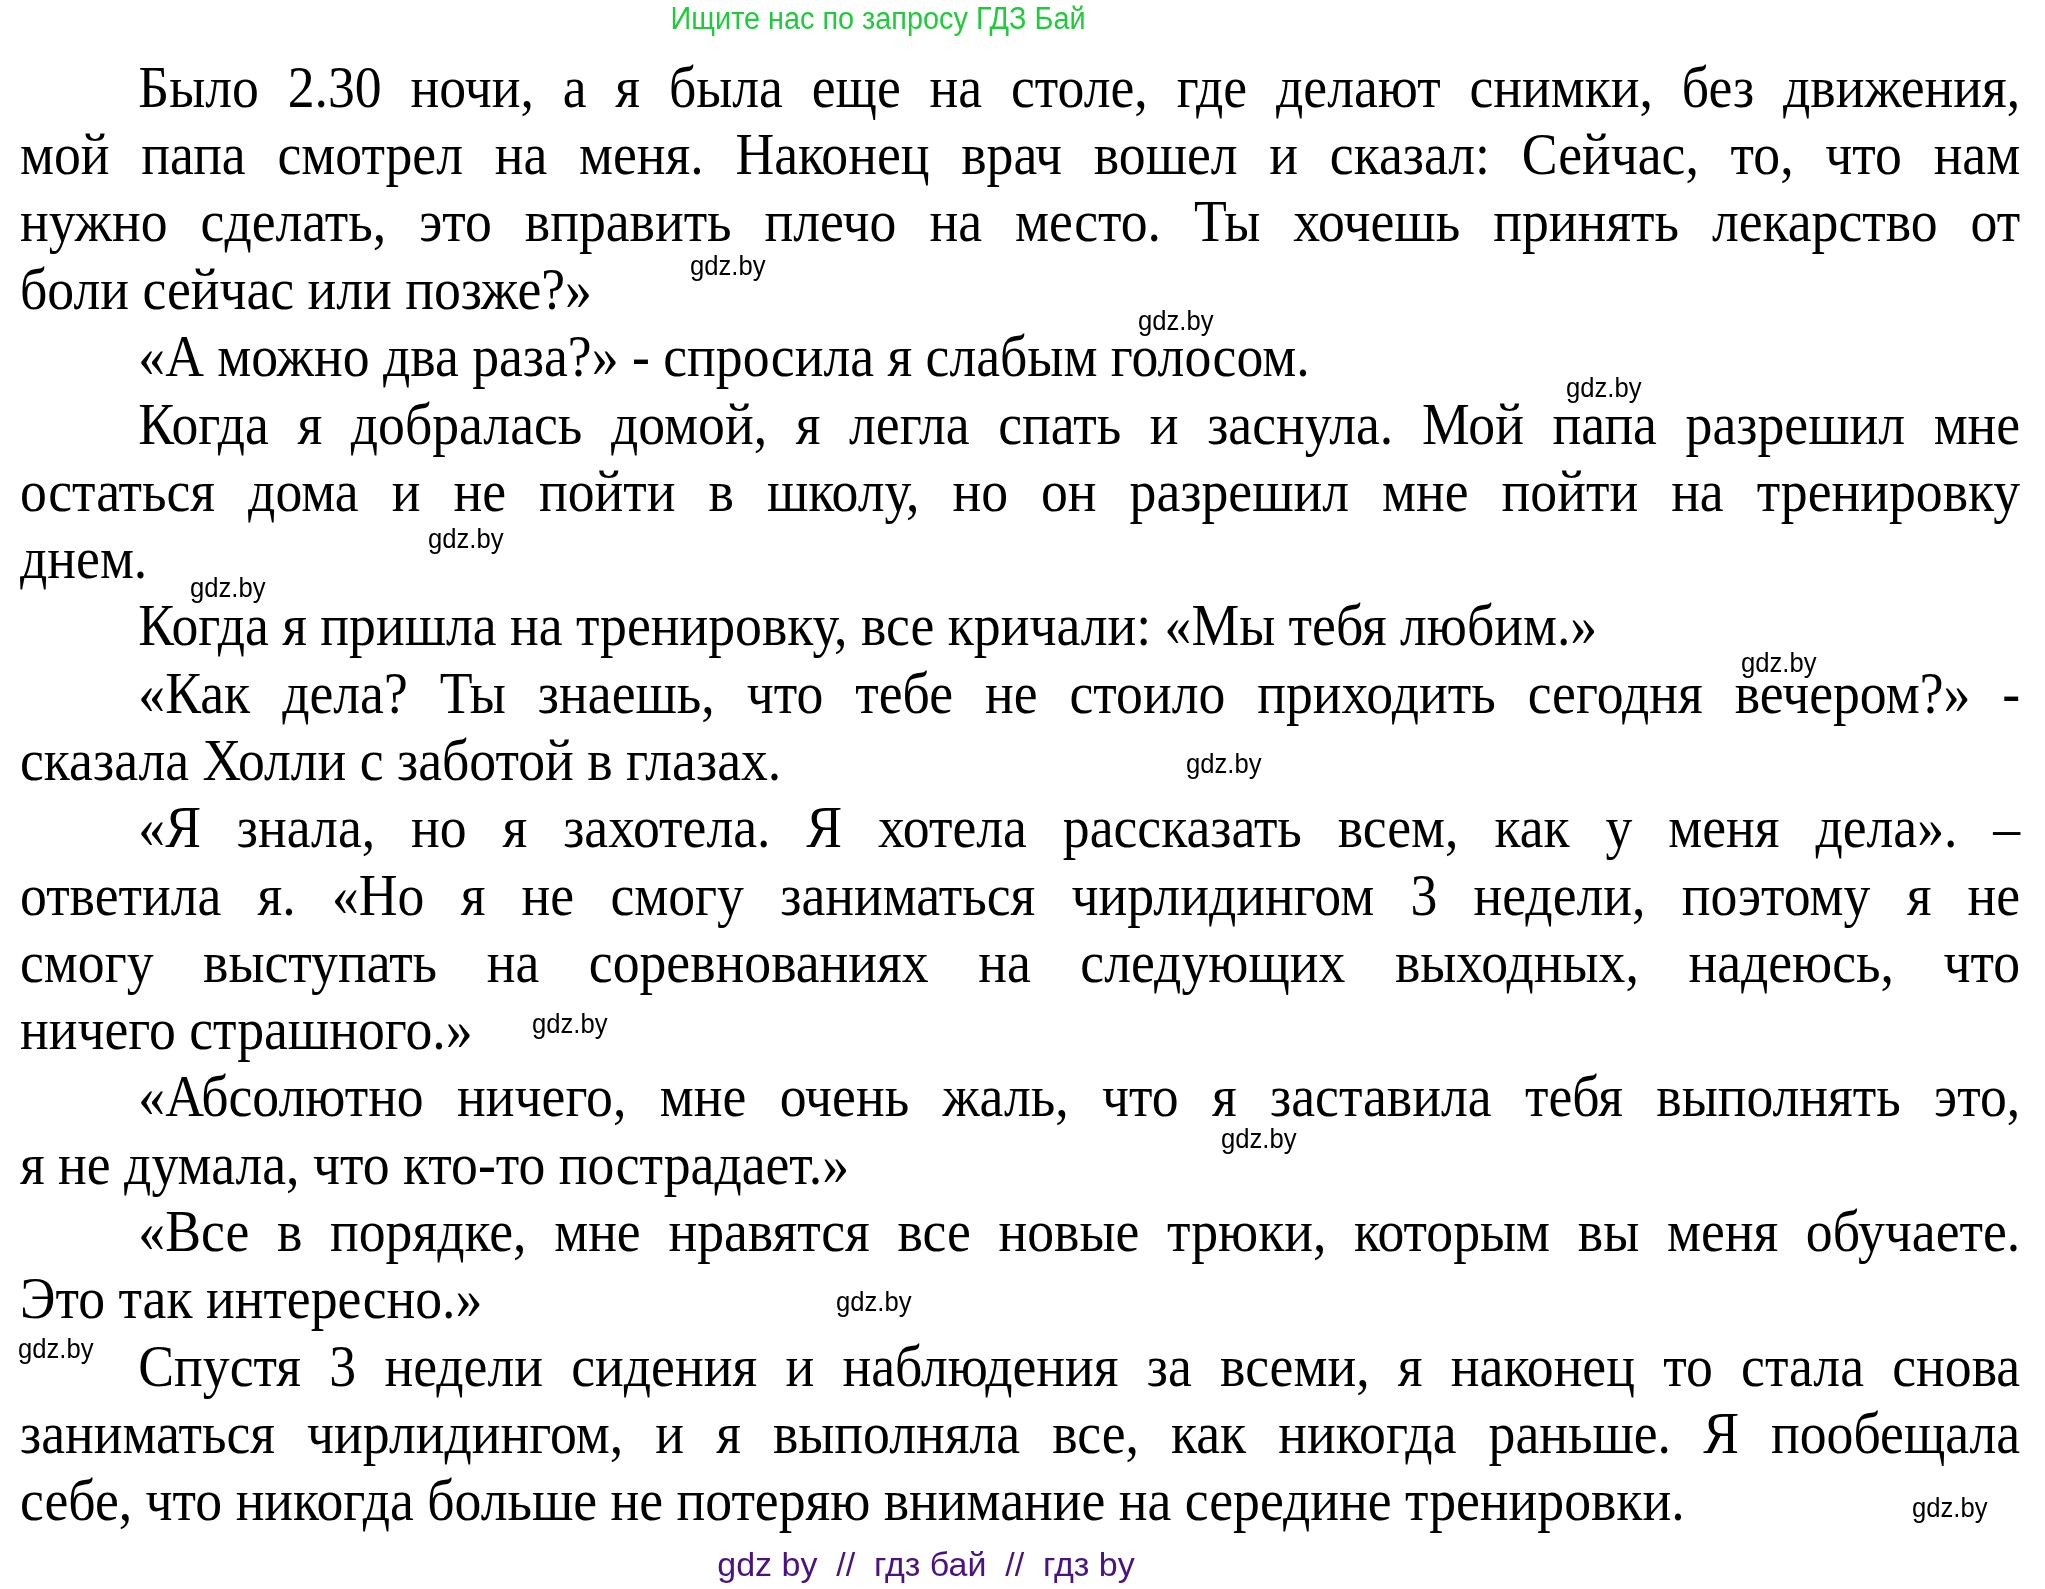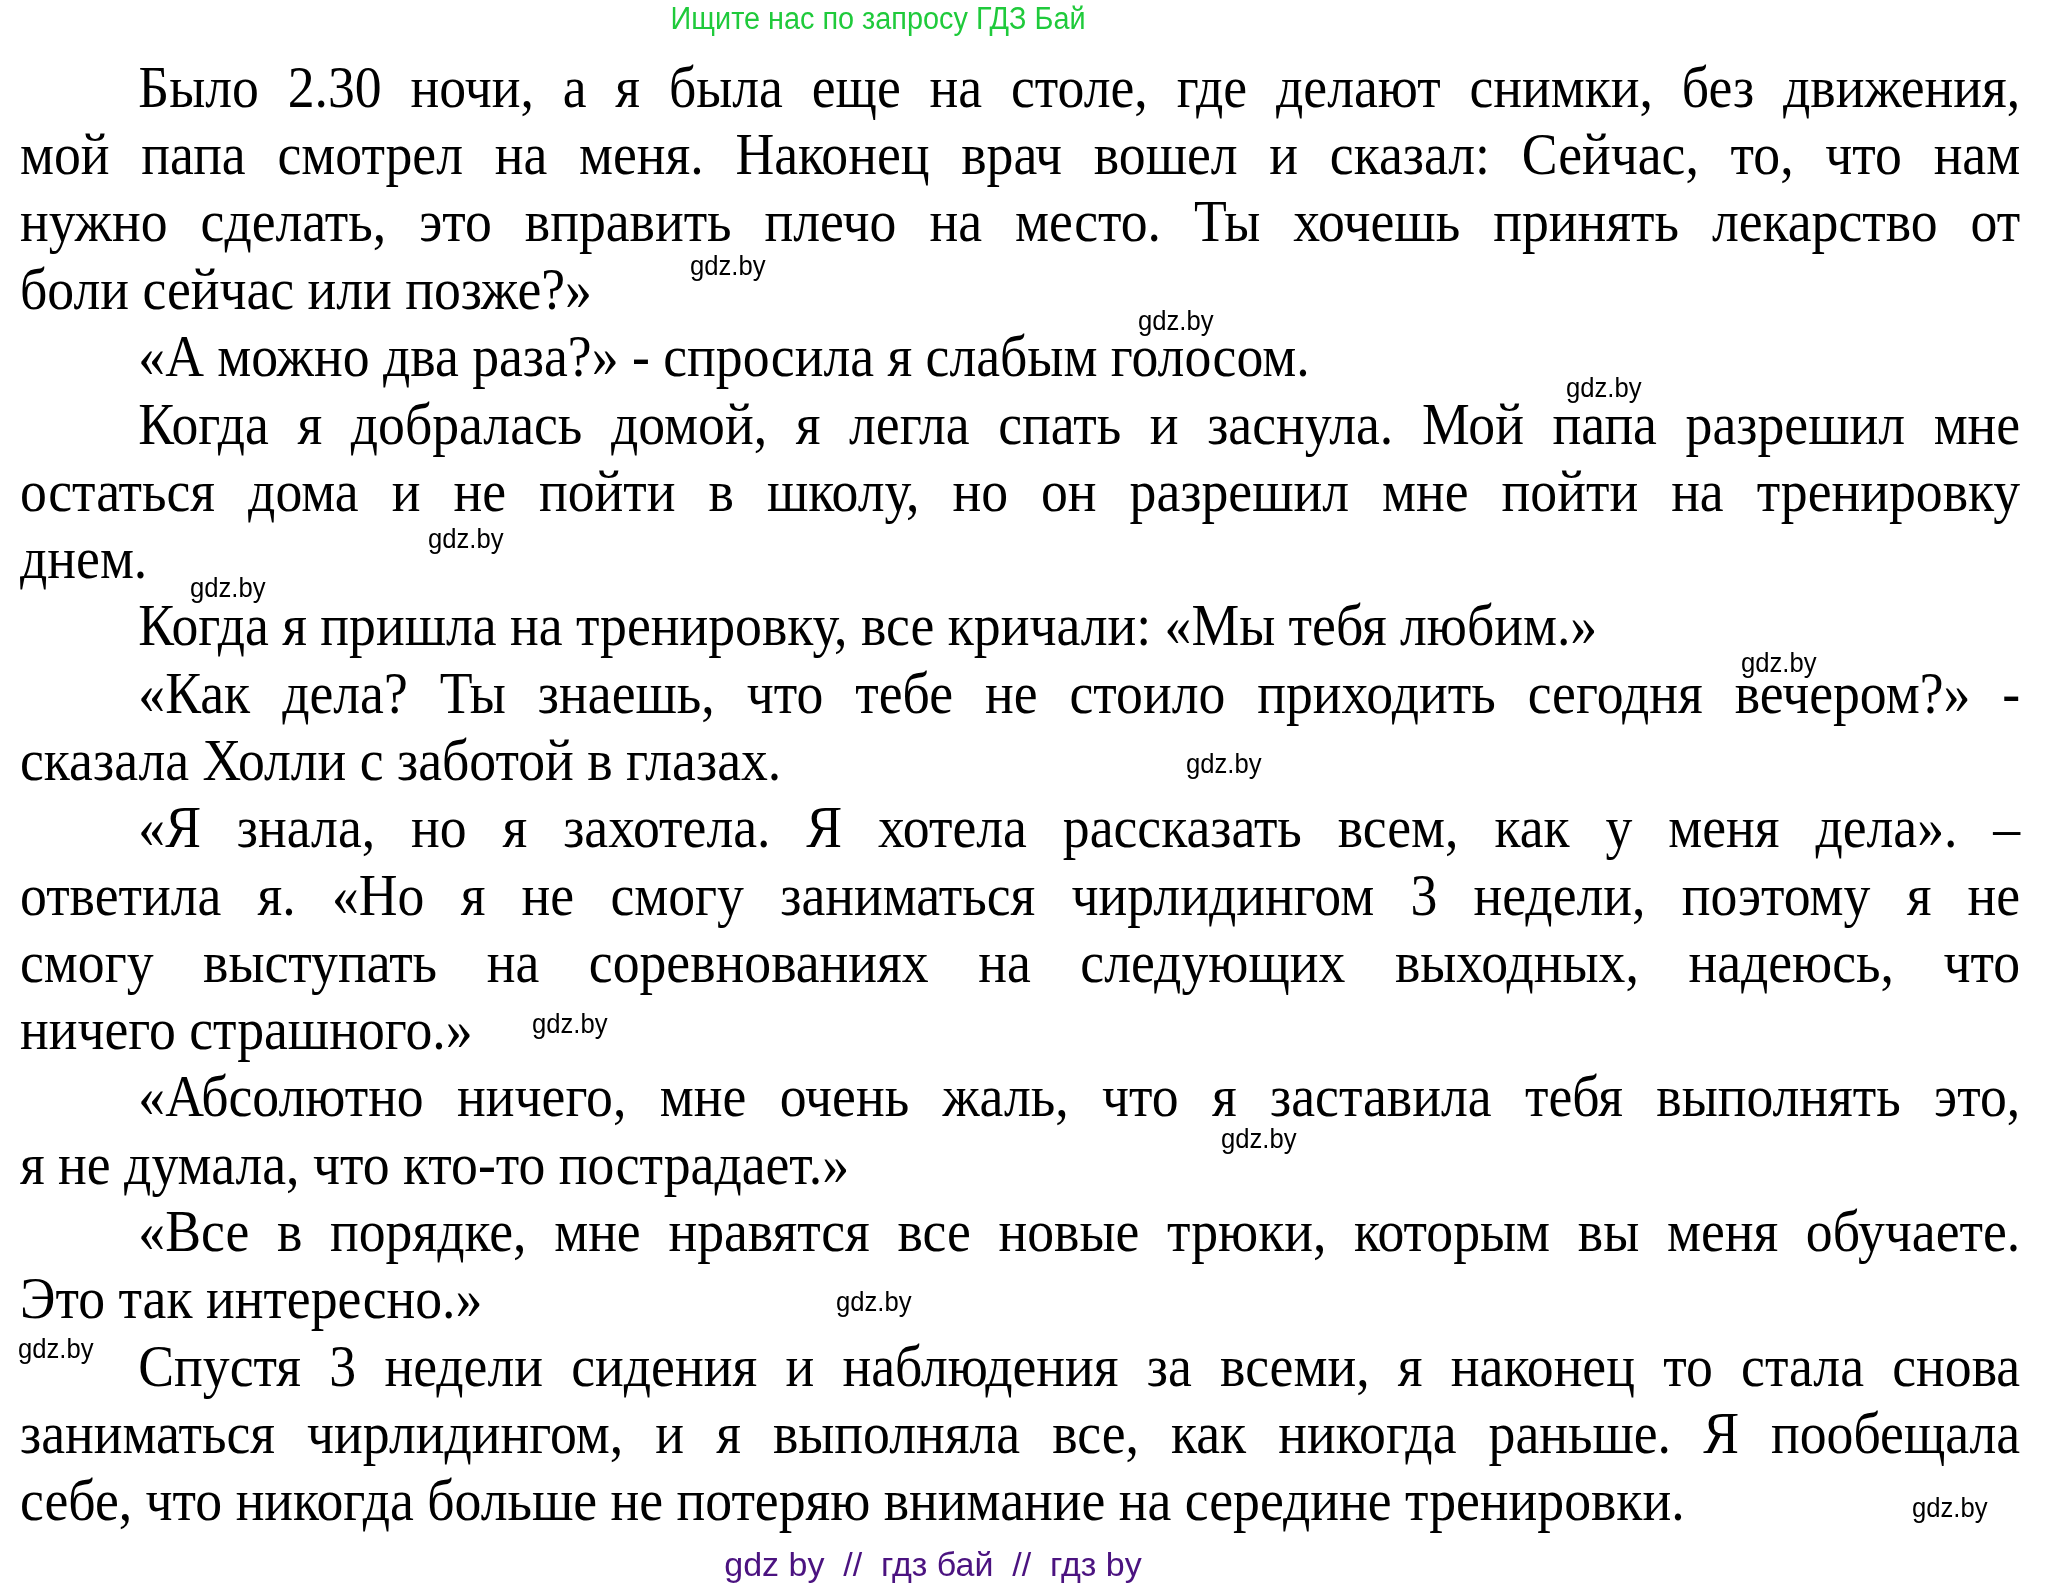--- a/index.html
+++ b/index.html
@@ -20,21 +20,21 @@
     color: #000; white-space: nowrap;
   }
   .line.just { text-align: justify; text-align-last: justify; }
   .line.indent { padding-left: 130px; box-sizing: border-box; }
   .wm {
     position: absolute; font-family: "Liberation Sans", sans-serif;
     font-size: 27px; line-height: 27px; color: #000; white-space: nowrap;
     transform-origin: 0 0; transform: scaleX(0.95);
   }
   .footer {
-    position: absolute; left: 8px; width: 1850px; top: 1547px; text-align: center;
+    position: absolute; left: 1px; width: 1850px; top: 1547px; text-align: center;
     font-family: "Liberation Sans", sans-serif; font-size: 34px; line-height: 34px;
     color: #4b1380; white-space: pre;
   }
 </style>
 </head>
 <body>
 
 <div class="header"><span>Ищите нас по запросу ГДЗ Бай</span></div>
 
 <div class="page">

